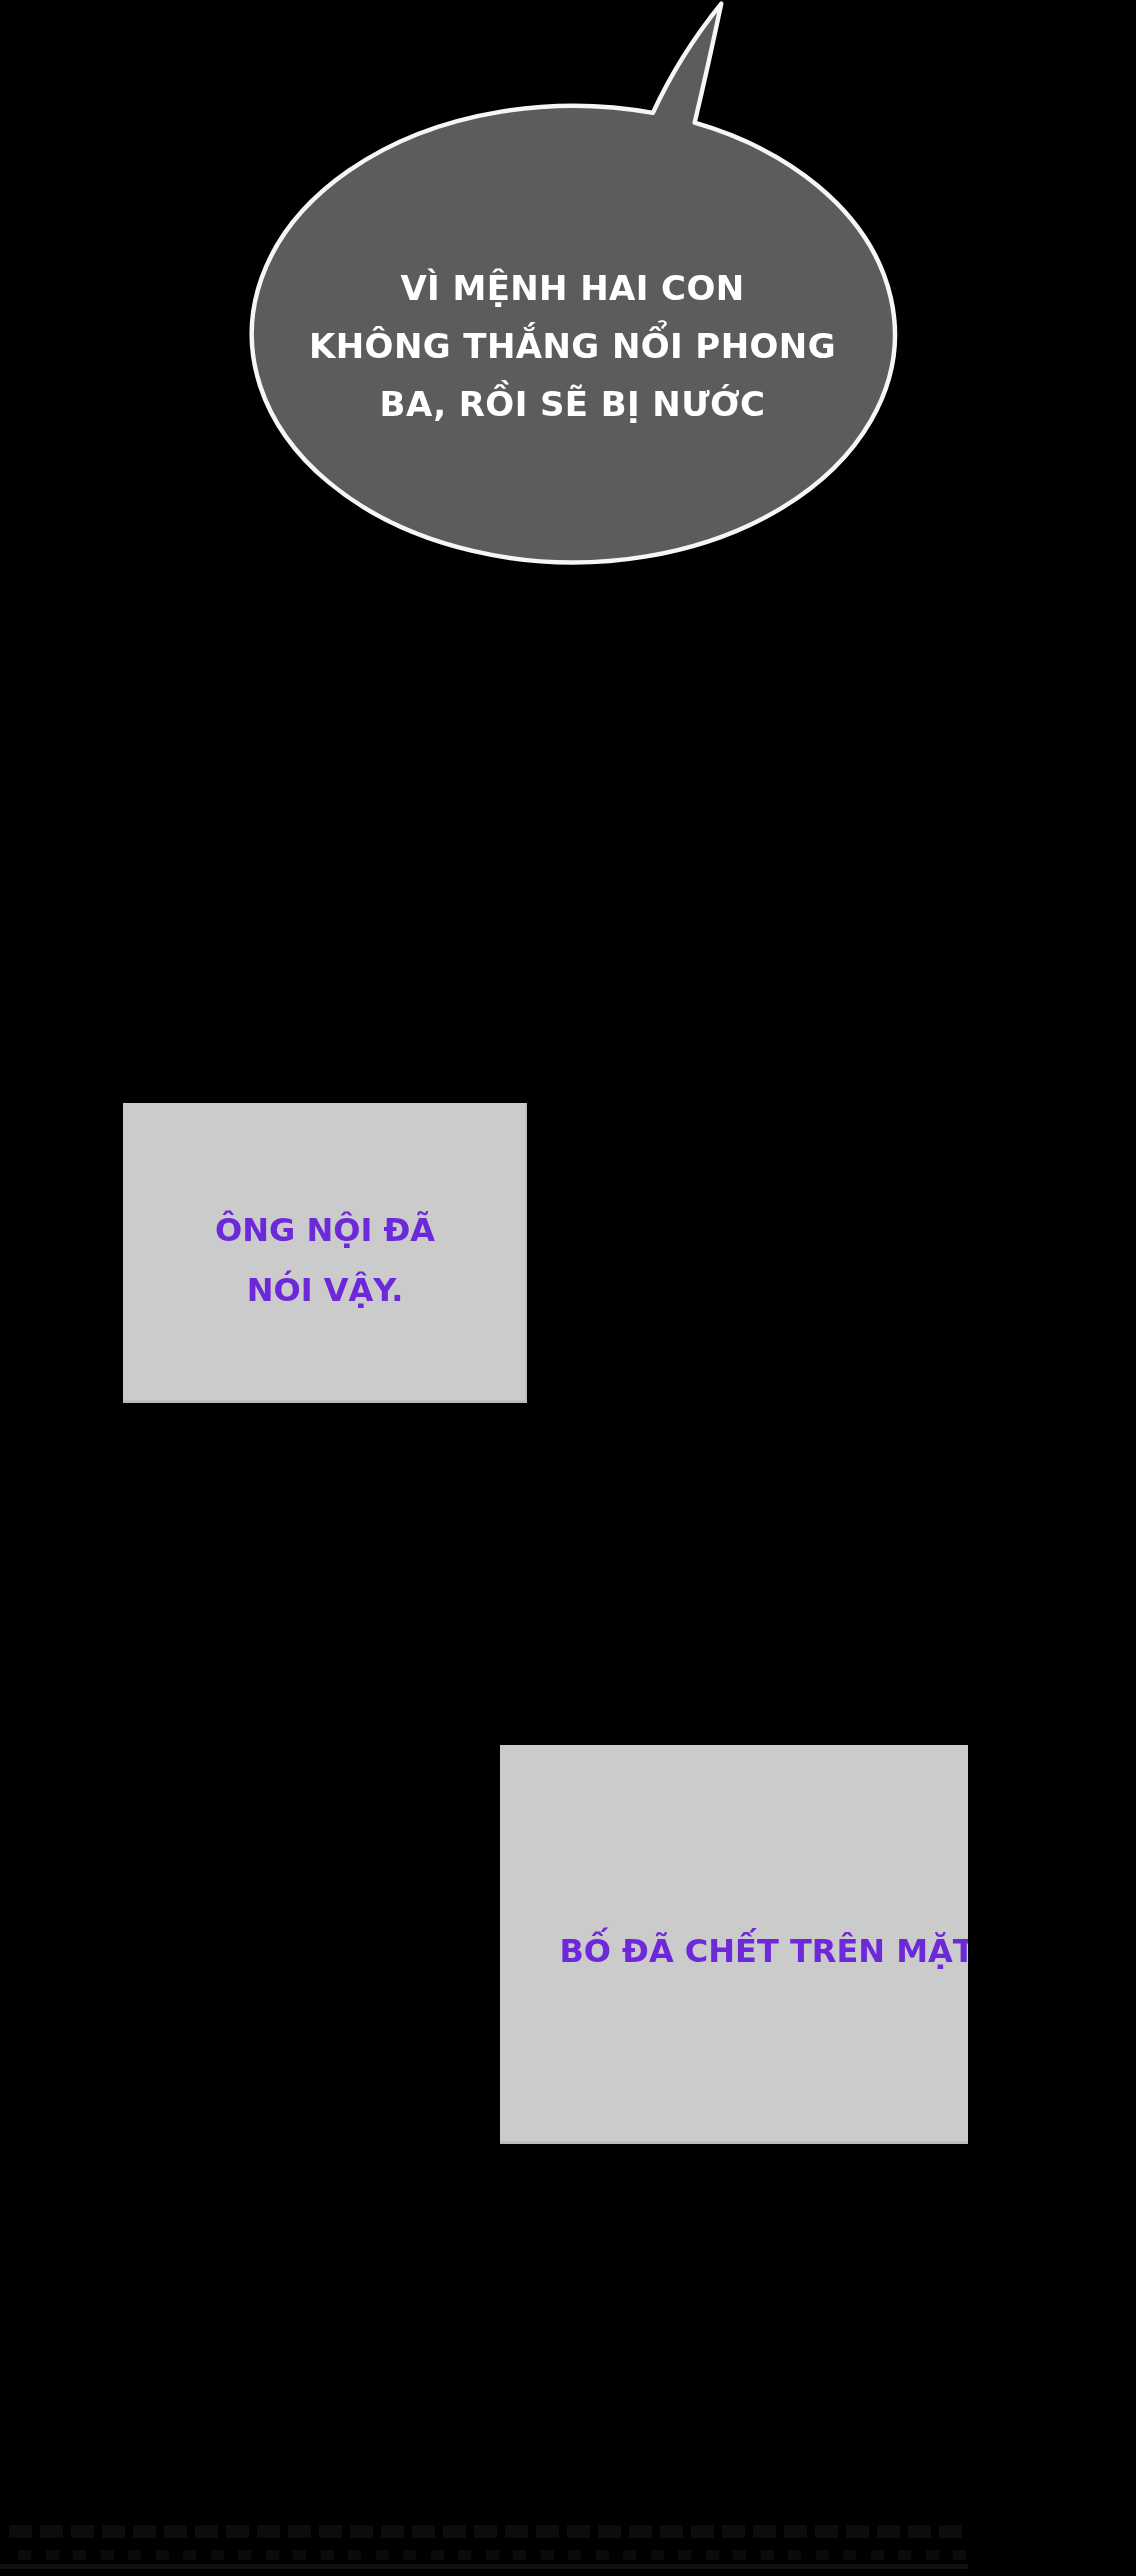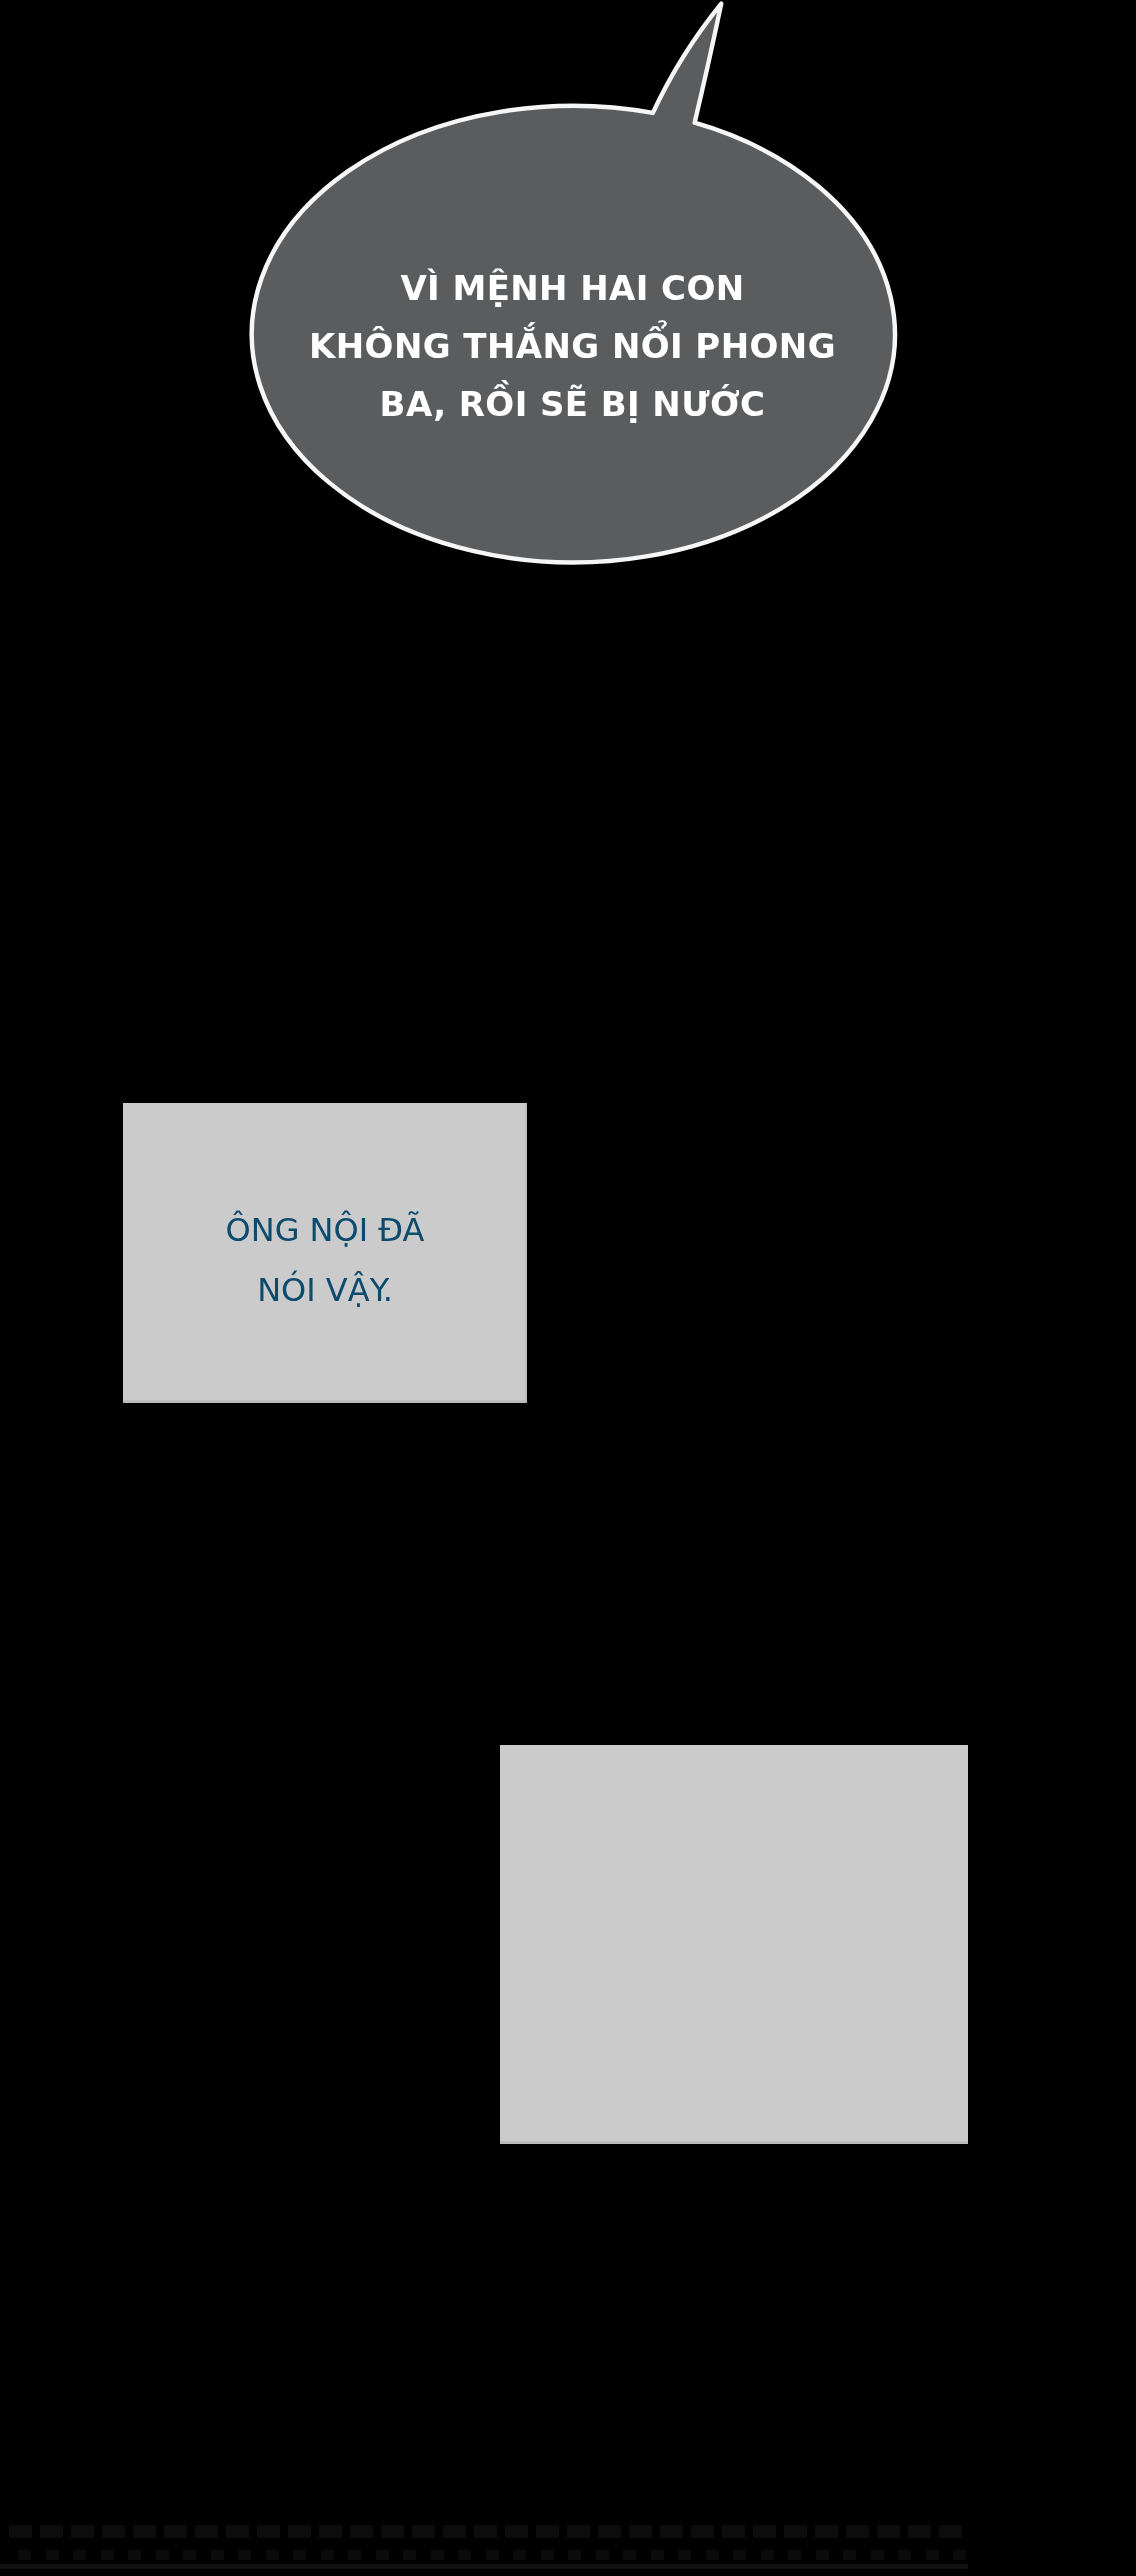--- a/index.html
+++ b/index.html
@@ -41,23 +41,23 @@
     background: #cbcbcb;
     box-shadow: inset -1.8px -2.7px 0 rgba(0,0,0,0.08);
     display: flex;
     flex-direction: column;
     align-items: center;
     justify-content: center;
     text-align: center;
     box-sizing: border-box;
   }
   .caption .line {
-    color: #0c4a6e;
+    color: #6d28d9;
     font-size: 32px;
-    font-weight: 400;
+    font-weight: 700;
     line-height: 60px;
     white-space: nowrap;
   }
   .caption-1 {
     left: 123px; top: 1103px;
     width: 404px; height: 300px;
     padding-top: 13.3px;
   }
   .caption-2 {
     left: 500px; top: 1745px;
@@ -104,20 +104,21 @@
     <div class="line">KHÔNG THẮNG NỔI PHONG</div>
     <div class="line">BA, RỒI SẼ BỊ NƯỚC</div>
   </div>
 
   <div class="caption caption-1">
     <div class="line">ÔNG NỘI ĐÃ</div>
     <div class="line">NÓI VẬY.</div>
   </div>
 
   <div class="caption caption-2">
+    <div class="line">BỐ ĐÃ CHẾT TRÊN MẶT</div>
   </div>
 
   <div class="watermark-row-1"></div>
   <div class="watermark-row-2"></div>
   <div class="watermark-baseline"></div>
 
 </div>
 
 
 </body></html>

